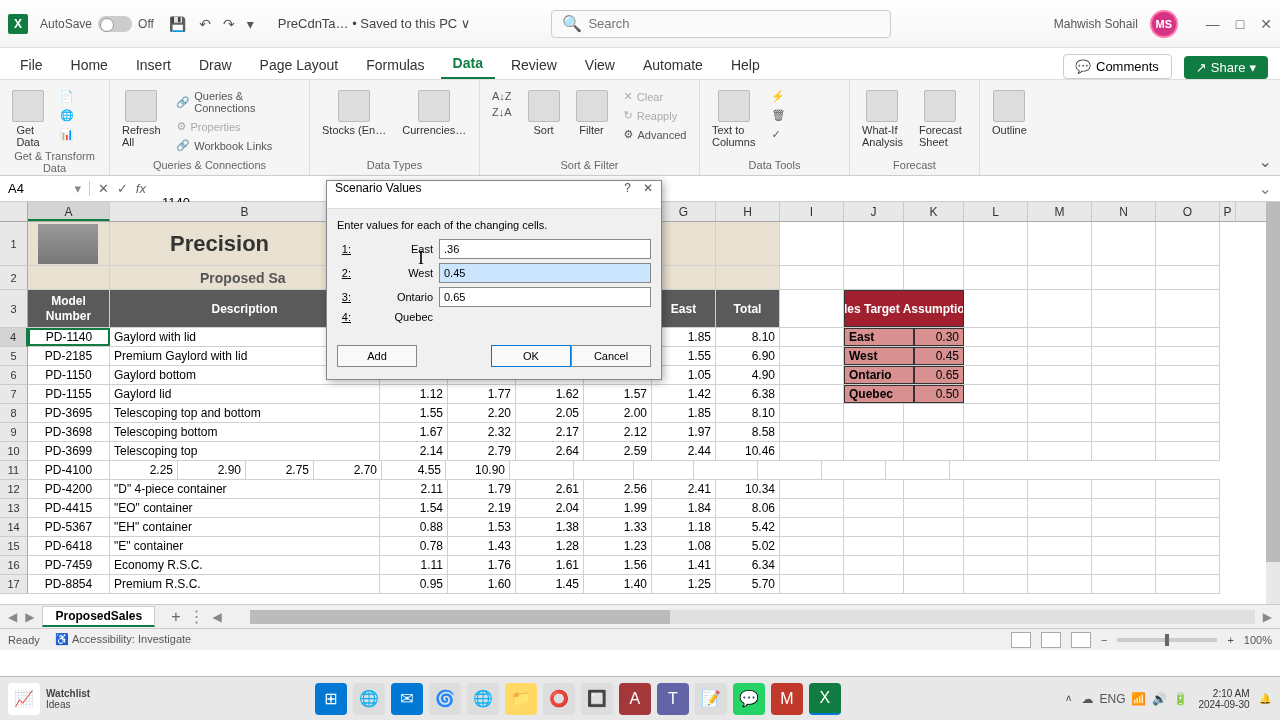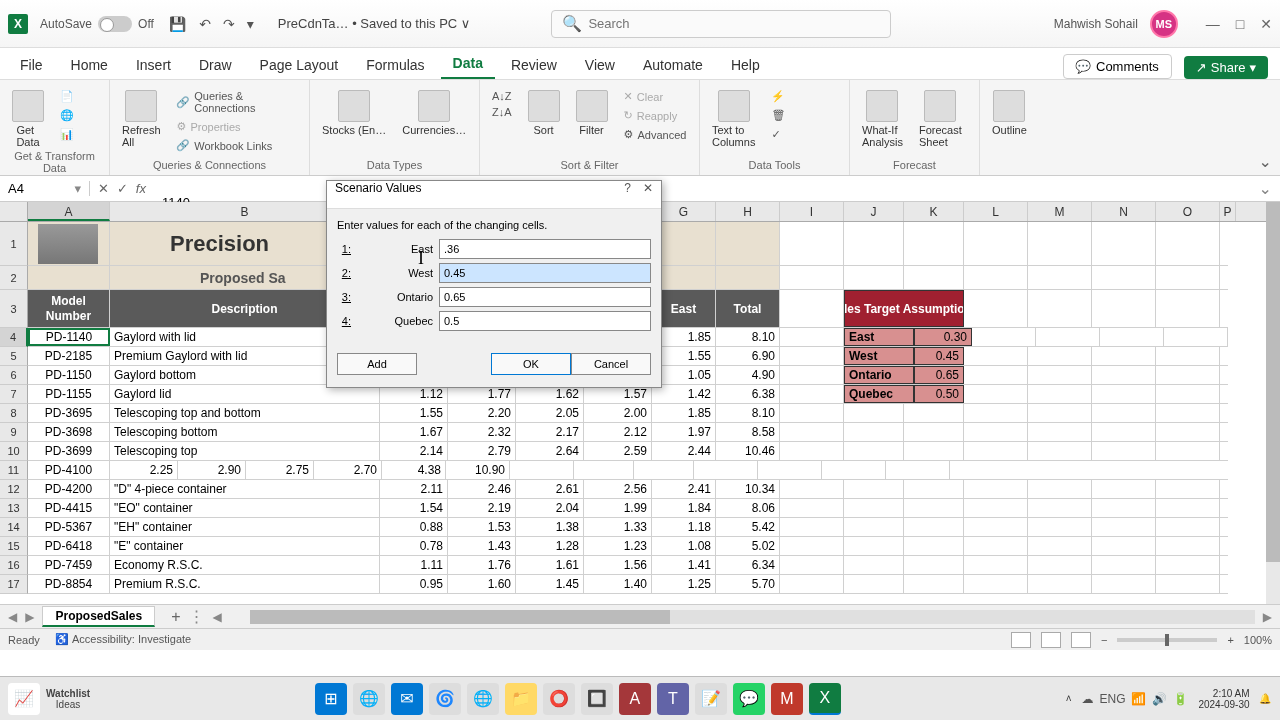--- a/index.html
+++ b/index.html
@@ -107,21 +107,21 @@
 
 .status-bar { height: 22px; background: #f0f0f0; border-top: 1px solid #ccc; display: flex; align-items: center; padding: 0 8px; font-size: 11px; color: #555; gap: 16px; }
 .status-right { margin-left: auto; display: flex; align-items: center; gap: 10px; }
 .view-btn { width: 20px; height: 16px; border: 1px solid #aaa; background: #fff; }
 .zoom-slider { width: 100px; height: 4px; background: #ccc; position: relative; }
 .zoom-slider::after { content: ''; position: absolute; left: 48px; top: -4px; width: 4px; height: 12px; background: #666; }
 
 
 .taskbar { position: absolute; bottom: 0; left: 0; right: 0; height: 44px; background: #e8e8e8; border-top: 1px solid #bbb; display: flex; align-items: center; padding: 0 8px; }
 .task-left { display: flex; align-items: center; gap: 6px; }
-.widget { display: flex; flex-direction: column; font-size: 10px; color: #444; text-align: center; }
+.widget { display: flex; flex-direction: column; font-size: 10px; color: #444; }
 .task-center { display: flex; gap: 6px; margin: 0 auto; }
 .task-icon { width: 32px; height: 32px; border-radius: 4px; background: #ddd; display: flex; align-items: center; justify-content: center; font-size: 16px; }
 .task-right { display: flex; align-items: center; gap: 10px; font-size: 10px; color: #333; }
 .tray-icons { display: flex; gap: 6px; font-size: 12px; color: #555; }
 
 
 .vscroll { position: absolute; right: 0; top: 0; width: 14px; height: 100%; background: #e8e8e8; }
 .vscroll-thumb { position: absolute; top: 0; width: 14px; height: 360px; background: #bbb; }
 
 
@@ -406,21 +406,21 @@
       <div class="cell cA center selected-cell">PD-1140</div>
       <div class="cell cB">Gaylord with lid</div>
       <div class="cell cC num"></div>
       <div class="cell cD num"></div>
       <div class="cell cE num"></div>
       <div class="cell cF num"></div>
       <div class="cell cG num">1.85</div>
       <div class="cell cH num">8.10</div>
       <div class="cell cI"></div>
       <div class="cell assume-row" style="width:70px;font-weight:bold">East</div>
-            <div class="cell assume-row num" style="width:58px">0.30</div>
+            <div class="cell assume-row num" style="width:50px">0.30</div>
       <div class="cell cL"></div>
             <div class="cell cM"></div>
             <div class="cell cN"></div>
             <div class="cell cO"></div>
     </div>
     <div class="cell-row">
       <div class="cell cA center">PD-2185</div>
       <div class="cell cB">Premium Gaylord with lid</div>
       <div class="cell cC num">1.25</div>
       <div class="cell cD num">1.90</div>
@@ -520,35 +520,35 @@
             <div class="cell cM"></div>
             <div class="cell cN"></div>
             <div class="cell cO"></div>
     </div>
     <div class="cell-row">
       <div class="cell cA center">PD-4100</div>
       <div class="cell cC num">2.25</div>
       <div class="cell cD num">2.90</div>
       <div class="cell cE num">2.75</div>
       <div class="cell cF num">2.70</div>
-      <div class="cell cG num">4.38</div>
+      <div class="cell cG num">4.55</div>
       <div class="cell cH num">10.90</div>
       <div class="cell cI"></div>
       <div class="cell cJ"></div>
             <div class="cell cK"></div>
       <div class="cell cL"></div>
             <div class="cell cM"></div>
             <div class="cell cN"></div>
             <div class="cell cO"></div>
     </div>
     <div class="cell-row">
       <div class="cell cA center">PD-4200</div>
       <div class="cell cB">"D" 4-piece container</div>
       <div class="cell cC num">2.11</div>
-      <div class="cell cD num">2.46</div>
+      <div class="cell cD num">1.79</div>
       <div class="cell cE num">2.61</div>
       <div class="cell cF num">2.56</div>
       <div class="cell cG num">2.41</div>
       <div class="cell cH num">10.34</div>
       <div class="cell cI"></div>
       <div class="cell cJ"></div>
             <div class="cell cK"></div>
       <div class="cell cL"></div>
             <div class="cell cM"></div>
             <div class="cell cN"></div>
@@ -668,21 +668,20 @@
       <input class="selected" value="0.45" style="">
     </div>
     <div class="dialog-field">
       <span class="dialog-field-num">3:</span>
       <span class="dialog-field-label">Ontario</span>
       <input value="0.65" style="">
     </div>
     <div class="dialog-field">
       <span class="dialog-field-num">4:</span>
       <span class="dialog-field-label">Quebec</span>
-      <input value="0.5" style="">
     </div>
   </div>
   <div class="dialog-buttons">
     <button class="dialog-btn">Add</button>
     <div style="display:flex;gap:0">
       <button class="dialog-btn primary">OK</button>
       <button class="dialog-btn">Cancel</button>
     </div>
   </div>
 </div>

